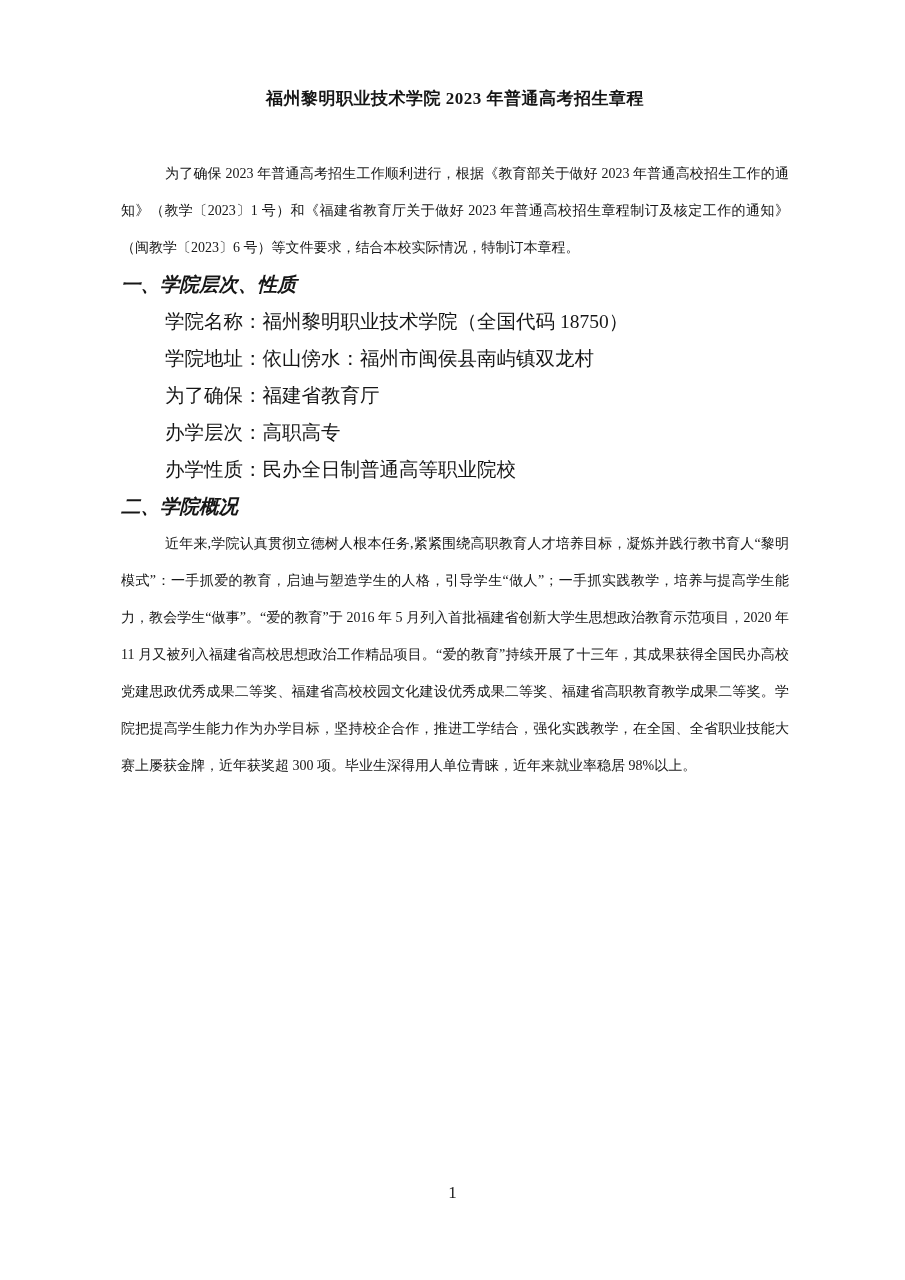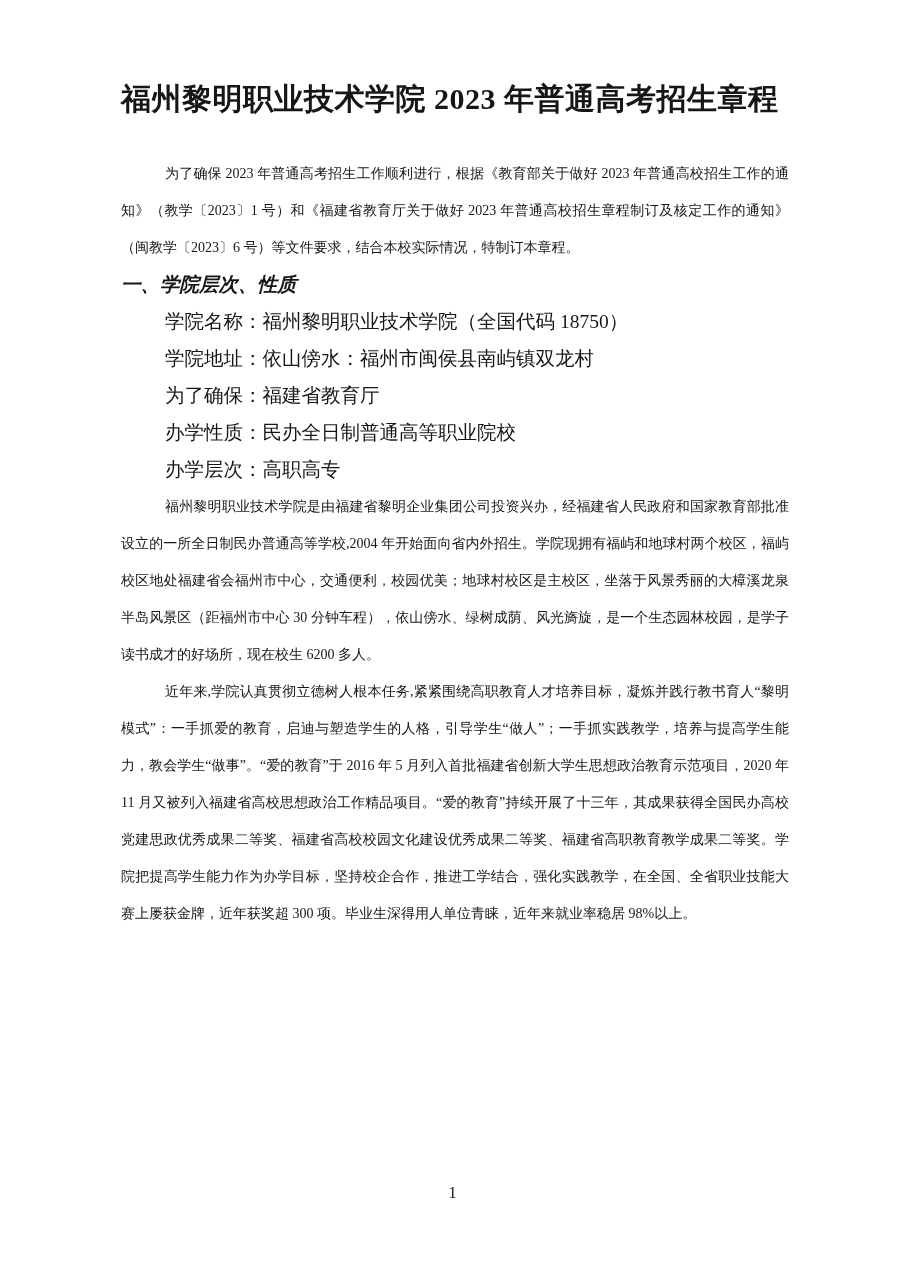--- a/index.html
+++ b/index.html
@@ -13,23 +13,23 @@
     height: 1280px;
     margin: 0;
     background: #ffffff;
     box-sizing: border-box;
     padding: 80px 116px 0 121px;
     font-family: "Liberation Serif", "DejaVu Serif", serif;
     color: #161616;
     overflow: hidden;
   }
   .title {
-    font-size: 30px;
+    font-size: 17px;
     font-weight: 700;
-    text-align: left;
+    text-align: center;
     line-height: 38px;
     margin: 0 0 37px 0;
     letter-spacing: 0.5px;
   }
   .para {
     font-size: 14px;
     line-height: 37px;
     text-align: justify;
     margin: 0;
   }
@@ -73,25 +73,25 @@
 
   <div class="heading">一、学院层次、性质</div>
 
   <div class="info-line">学院名称：福州黎明职业技术学院（全国代码 18750）</div>
 
   <div class="info-line">学院地址：依山傍水：福州市闽侯县南屿镇双龙村</div>
 
 
   <div class="info-line">为了确保：福建省教育厅</div>
 
+  <div class="info-line">办学层次：高职高专</div>
+
   <div class="info-line">办学性质：民办全日制普通高等职业院校</div>
 
-  <div class="info-line">办学层次：高职高专</div>
 
+  <div class="heading">二、学院概况</div>
 
-
-  <p class="para indent">福州黎明职业技术学院是由福建省黎明企业集团公司投资兴办，经福建省人民政府和国家教育部批准设立的一所全日制民办普通高等学校,2004 年开始面向省内外招生。学院现拥有福屿和地球村两个校区，福屿校区地处福建省会福州市中心，交通便利，校园优美；地球村校区是主校区，坐落于风景秀丽的大樟溪龙泉半岛风景区（距福州市中心 30 分钟车程），依山傍水、绿树成荫、风光旖旋，是一个生态园林校园，是学子读书成才的好场所，现在校生 6200 多人。</p>
 
   <p class="para indent">近年来,学院认真贯彻立德树人根本任务,紧紧围绕高职教育人才培养目标，凝炼并践行教书育人“黎明模式”：一手抓爱的教育，启迪与塑造学生的人格，引导学生“做人”；一手抓实践教学，培养与提高学生能力，教会学生“做事”。“爱的教育”于 2016 年 5 月列入首批福建省创新大学生思想政治教育示范项目，2020 年 11 月又被列入福建省高校思想政治工作精品项目。“爱的教育”持续开展了十三年，其成果获得全国民办高校党建思政优秀成果二等奖、福建省高校校园文化建设优秀成果二等奖、福建省高职教育教学成果二等奖。学院把提高学生能力作为办学目标，坚持校企合作，推进工学结合，强化实践教学，在全国、全省职业技能大赛上屡获金牌，近年获奖超 300 项。毕业生深得用人单位青睐，近年来就业率稳居 98%以上。</p>
 
   <div class="page-number">1</div>
 
 </div>
 
 </body></html>

